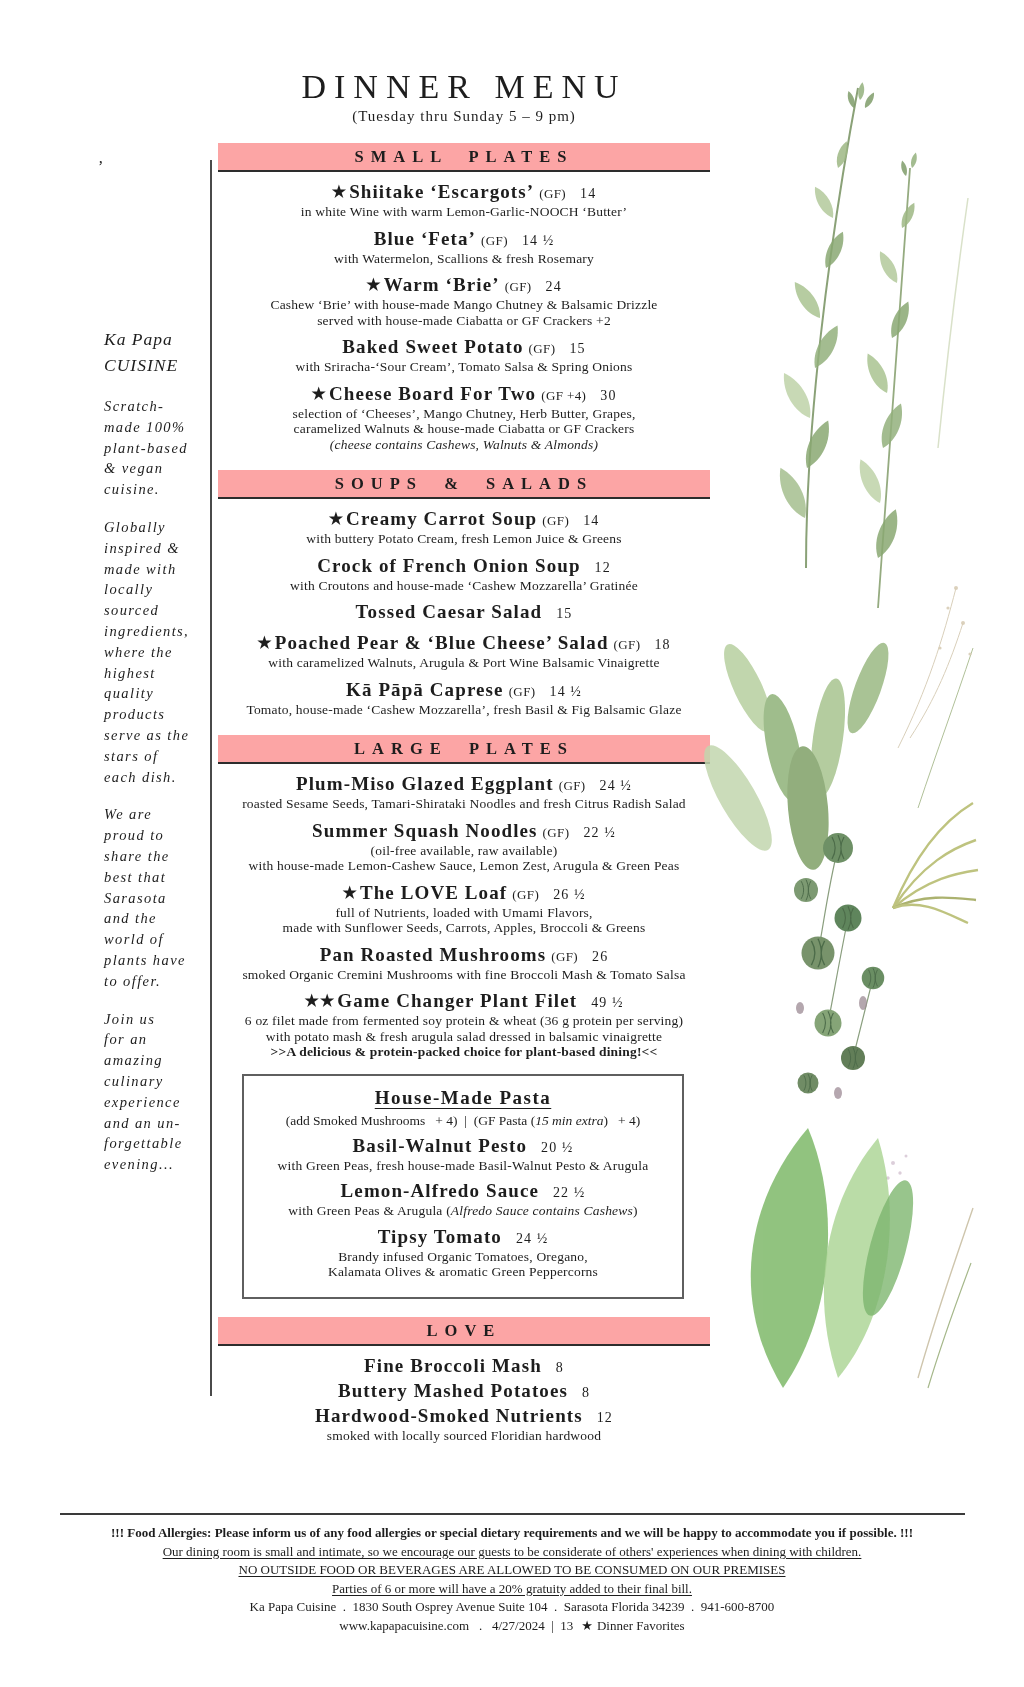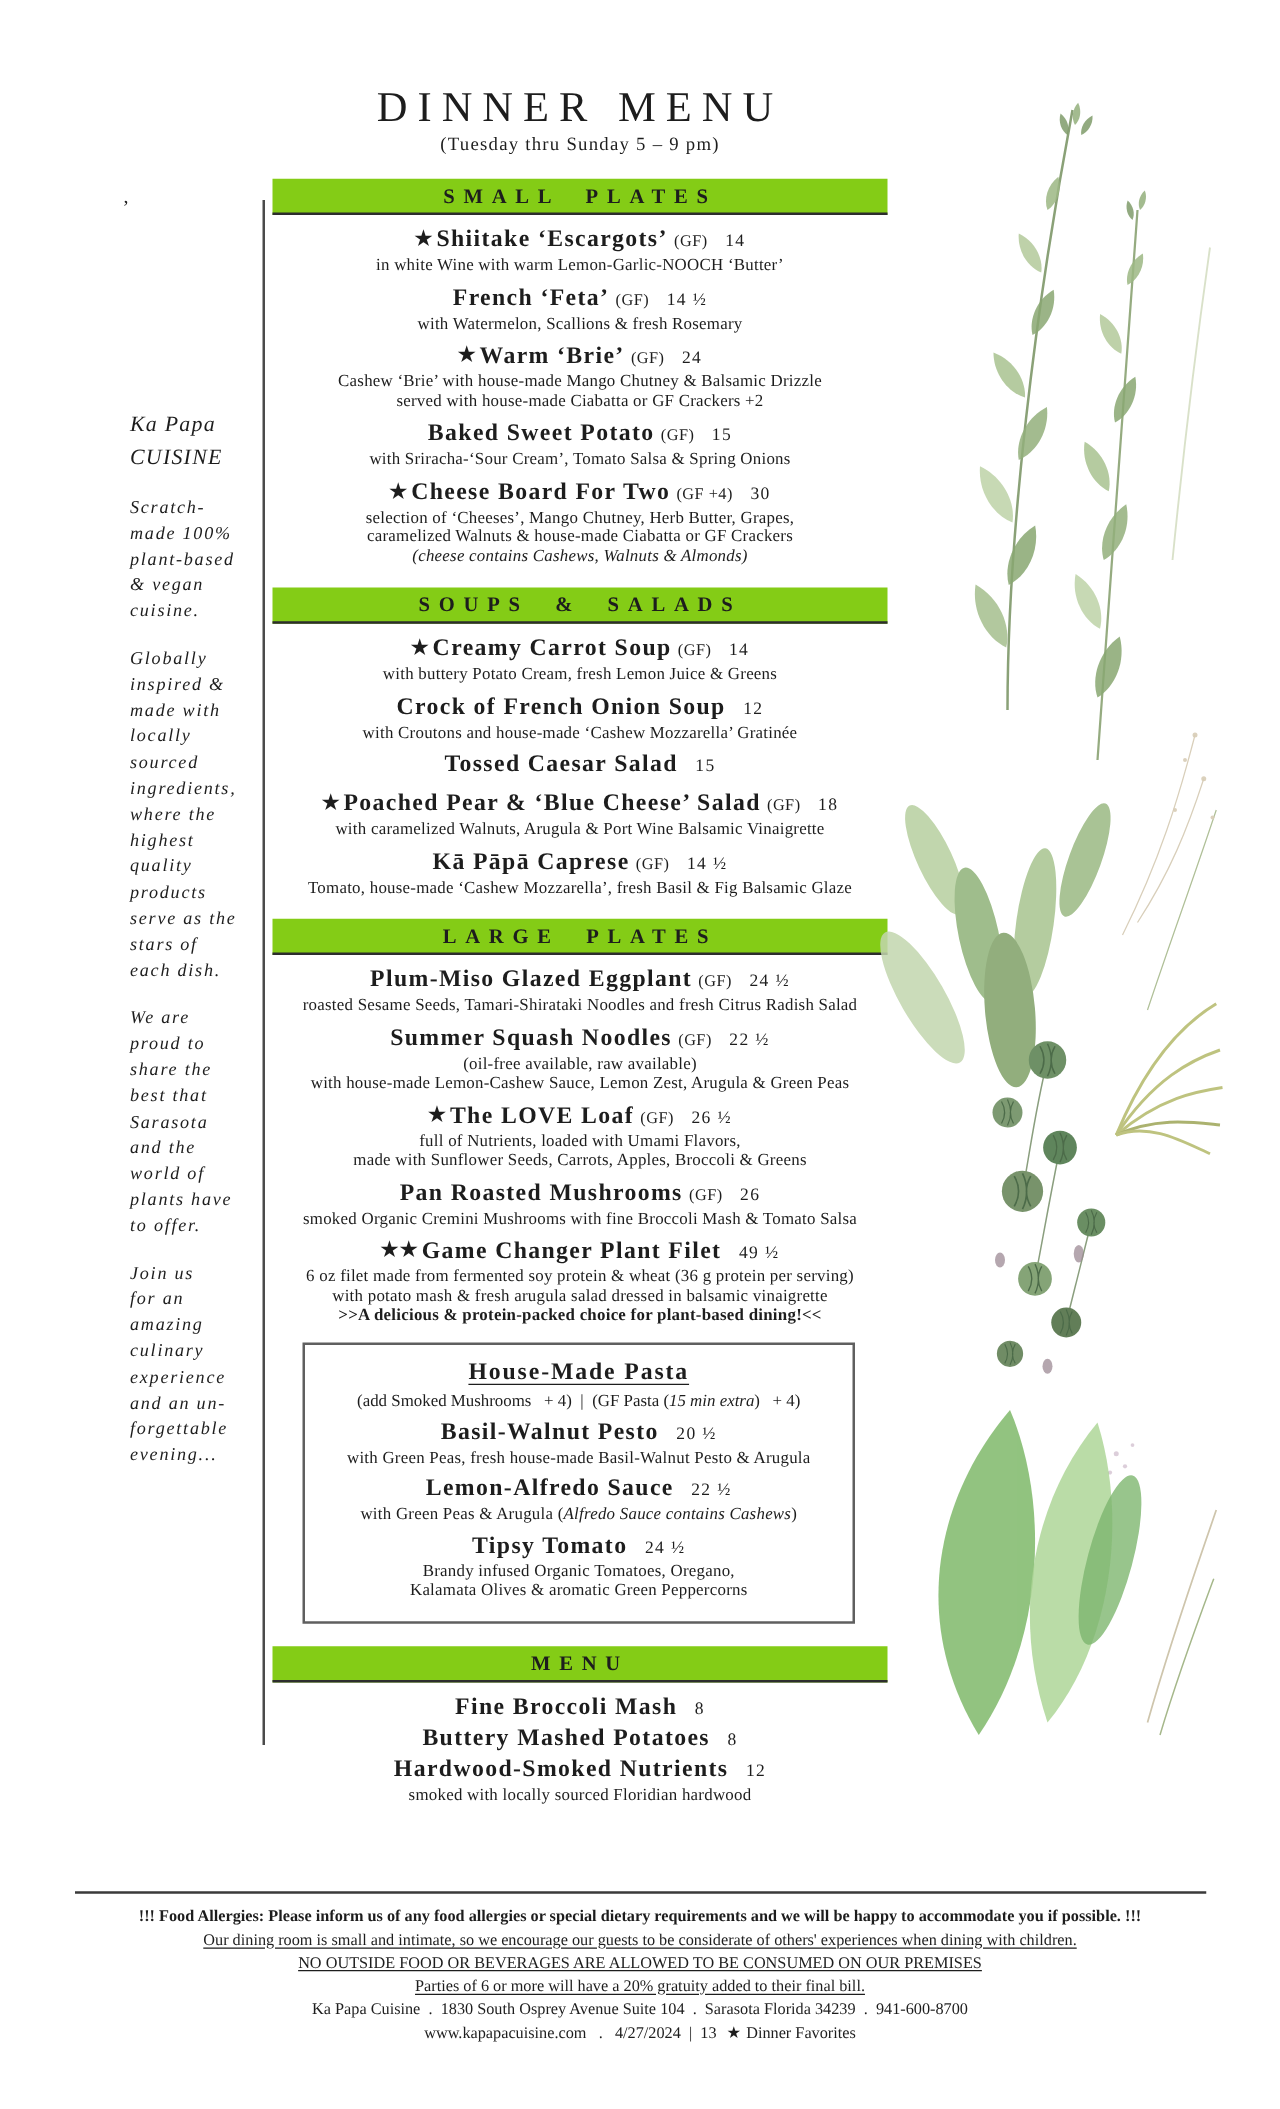--- a/index.html
+++ b/index.html
@@ -10,21 +10,21 @@
   .stray{position:absolute;left:98px;top:158px;font-size:16px;}
   .vrule{position:absolute;left:210px;top:160px;width:2px;height:1236px;background:#4a4a4a;}
   .sidebar{position:absolute;left:104px;top:326px;width:104px;font-style:italic;}
   .brand{font-size:17.5px;letter-spacing:1px;line-height:26px;margin-bottom:18px;}
   .side-para{font-size:14.5px;letter-spacing:1.4px;line-height:20.8px;margin-bottom:17px;}
 
   
   .main{position:absolute;left:218px;top:58px;width:492px;text-align:center;}
   .title{font-size:34px;letter-spacing:8px;margin:10px 0 2px;font-weight:normal;}
   .subtitle{font-size:15px;letter-spacing:1px;margin-bottom:14px;}
-  .section-bar{background:#84cc16;border-bottom:2px solid #2d2d2d;height:27px;line-height:27px;
+  .section-bar{background:#fca5a5;border-bottom:2px solid #2d2d2d;height:27px;line-height:27px;
                font-weight:bold;font-size:16.5px;letter-spacing:7px;word-spacing:10px;margin-top:18px;}
   .section-items{margin-top:9px;}
   .item{margin:0 0 8px 0;}
   .item-name{font-size:19px;font-weight:bold;letter-spacing:1.1px;line-height:21px;}
   .star{font-size:16px;margin-right:2px;vertical-align:1px;}
   .gf{font-size:13px;font-weight:normal;letter-spacing:.4px;margin-left:5px;}
   .price{font-size:14px;font-weight:normal;margin-left:14px;}
   .item-desc{font-size:13.5px;line-height:15.5px;letter-spacing:.2px;}
   .seg-i{font-style:italic;}
   .seg-b{font-weight:bold;}
@@ -114,21 +114,21 @@
     <div class="subtitle">(Tuesday thru Sunday 5 – 9 pm)</div>
 
     <div id="sections-top">
         <div class="section-bar">SMALL PLATES</div>
         <div class="section-items">
           <div class="item">
             <div class="item-name"><span class="star">★</span><span class="nm">Shiitake ‘Escargots’</span><span class="gf">(GF)</span><span class="price">14</span></div>
             <div class="item-desc"><span>in white Wine with warm Lemon-Garlic-NOOCH ‘Butter’</span></div>
           </div>
           <div class="item">
-            <div class="item-name"><span class="nm">French ‘Feta’</span><span class="gf">(GF)</span><span class="price">14 ½</span></div>
+            <div class="item-name"><span class="nm">Blue ‘Feta’</span><span class="gf">(GF)</span><span class="price">14 ½</span></div>
             <div class="item-desc"><span>with Watermelon, Scallions &amp; fresh Rosemary</span></div>
           </div>
           <div class="item">
             <div class="item-name"><span class="star">★</span><span class="nm">Warm ‘Brie’</span><span class="gf">(GF)</span><span class="price">24</span></div>
             <div class="item-desc"><span>Cashew ‘Brie’ with house-made Mango Chutney &amp; Balsamic Drizzle</span></div>
             <div class="item-desc"><span>served with house-made Ciabatta or GF Crackers +2</span></div>
           </div>
           <div class="item">
             <div class="item-name"><span class="nm">Baked Sweet Potato</span><span class="gf">(GF)</span><span class="price">15</span></div>
             <div class="item-desc"><span>with Sriracha-‘Sour Cream’, Tomato Salsa &amp; Spring Onions</span></div>
@@ -205,21 +205,21 @@
           </div>
           <div class="item">
             <div class="item-name"><span class="nm">Tipsy Tomato</span><span class="price">24 ½</span></div>
             <div class="item-desc"><span>Brandy infused Organic Tomatoes, Oregano,</span></div>
             <div class="item-desc"><span>Kalamata Olives &amp; aromatic Green Peppercorns</span></div>
           </div>
         </div>
     </div>
 
     <div id="sections-bottom">
-        <div class="section-bar">MENU</div>
+        <div class="section-bar">LOVE</div>
         <div class="section-items sides-items">
           <div class="item">
             <div class="item-name"><span class="nm">Fine Broccoli Mash</span><span class="price">8</span></div>
           </div>
           <div class="item">
             <div class="item-name"><span class="nm">Buttery Mashed Potatoes</span><span class="price">8</span></div>
           </div>
           <div class="item">
             <div class="item-name"><span class="nm">Hardwood-Smoked Nutrients</span><span class="price">12</span></div>
             <div class="item-desc"><span>smoked with locally sourced Floridian hardwood</span></div>

